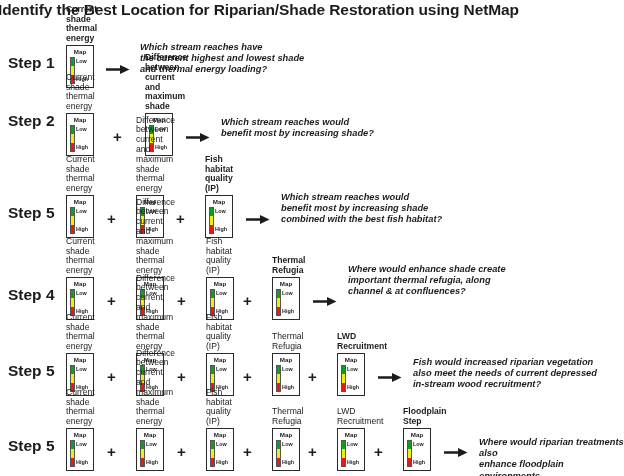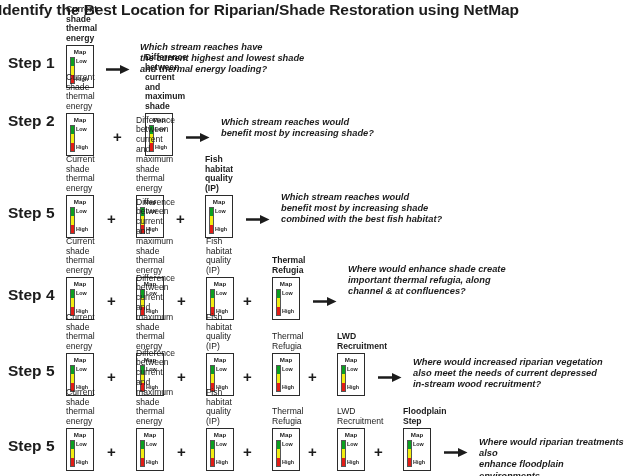--- a/index.html
+++ b/index.html
@@ -393,21 +393,21 @@
           <div class="legend-label high">High</div>
         </div>
       </div>
       <div class="plus" style="left: 107px; top: 369px;">+</div>
       <div class="plus" style="left: 177px; top: 369px;">+</div>
       <div class="plus" style="left: 243px; top: 369px;">+</div>
       <div class="plus" style="left: 308px; top: 369px;">+</div>
       <div class="arrow" style="left: 378px; top: 369px;"><svg width="24" height="11" viewBox="0 0 24 11">
           <path d="M0 4.2 H14 V1 L23.5 5.5 L14 10 V6.8 H0 Z" fill="#1c1c1c"></path>
         </svg></div>
-      <div class="question" style="left: 413px; top: 357px;">Where would increased riparian vegetation
+      <div class="question" style="left: 413px; top: 357px;">Fish would increased riparian vegetation
 also meet the needs of current depressed
 in-stream wood recruitment?</div>
     </div>
     <div class="step-row" style="top: 0px;">
       <div class="step-label" style="left: 8px; top: 437px;">Step 5</div>
       <div class="map-block" style="left: 66px; top: 428px;">
         <div class="map-caption">Current shade
 thermal energy</div>
         <div class="map-box">
           <div class="map-box-title">Map</div>

